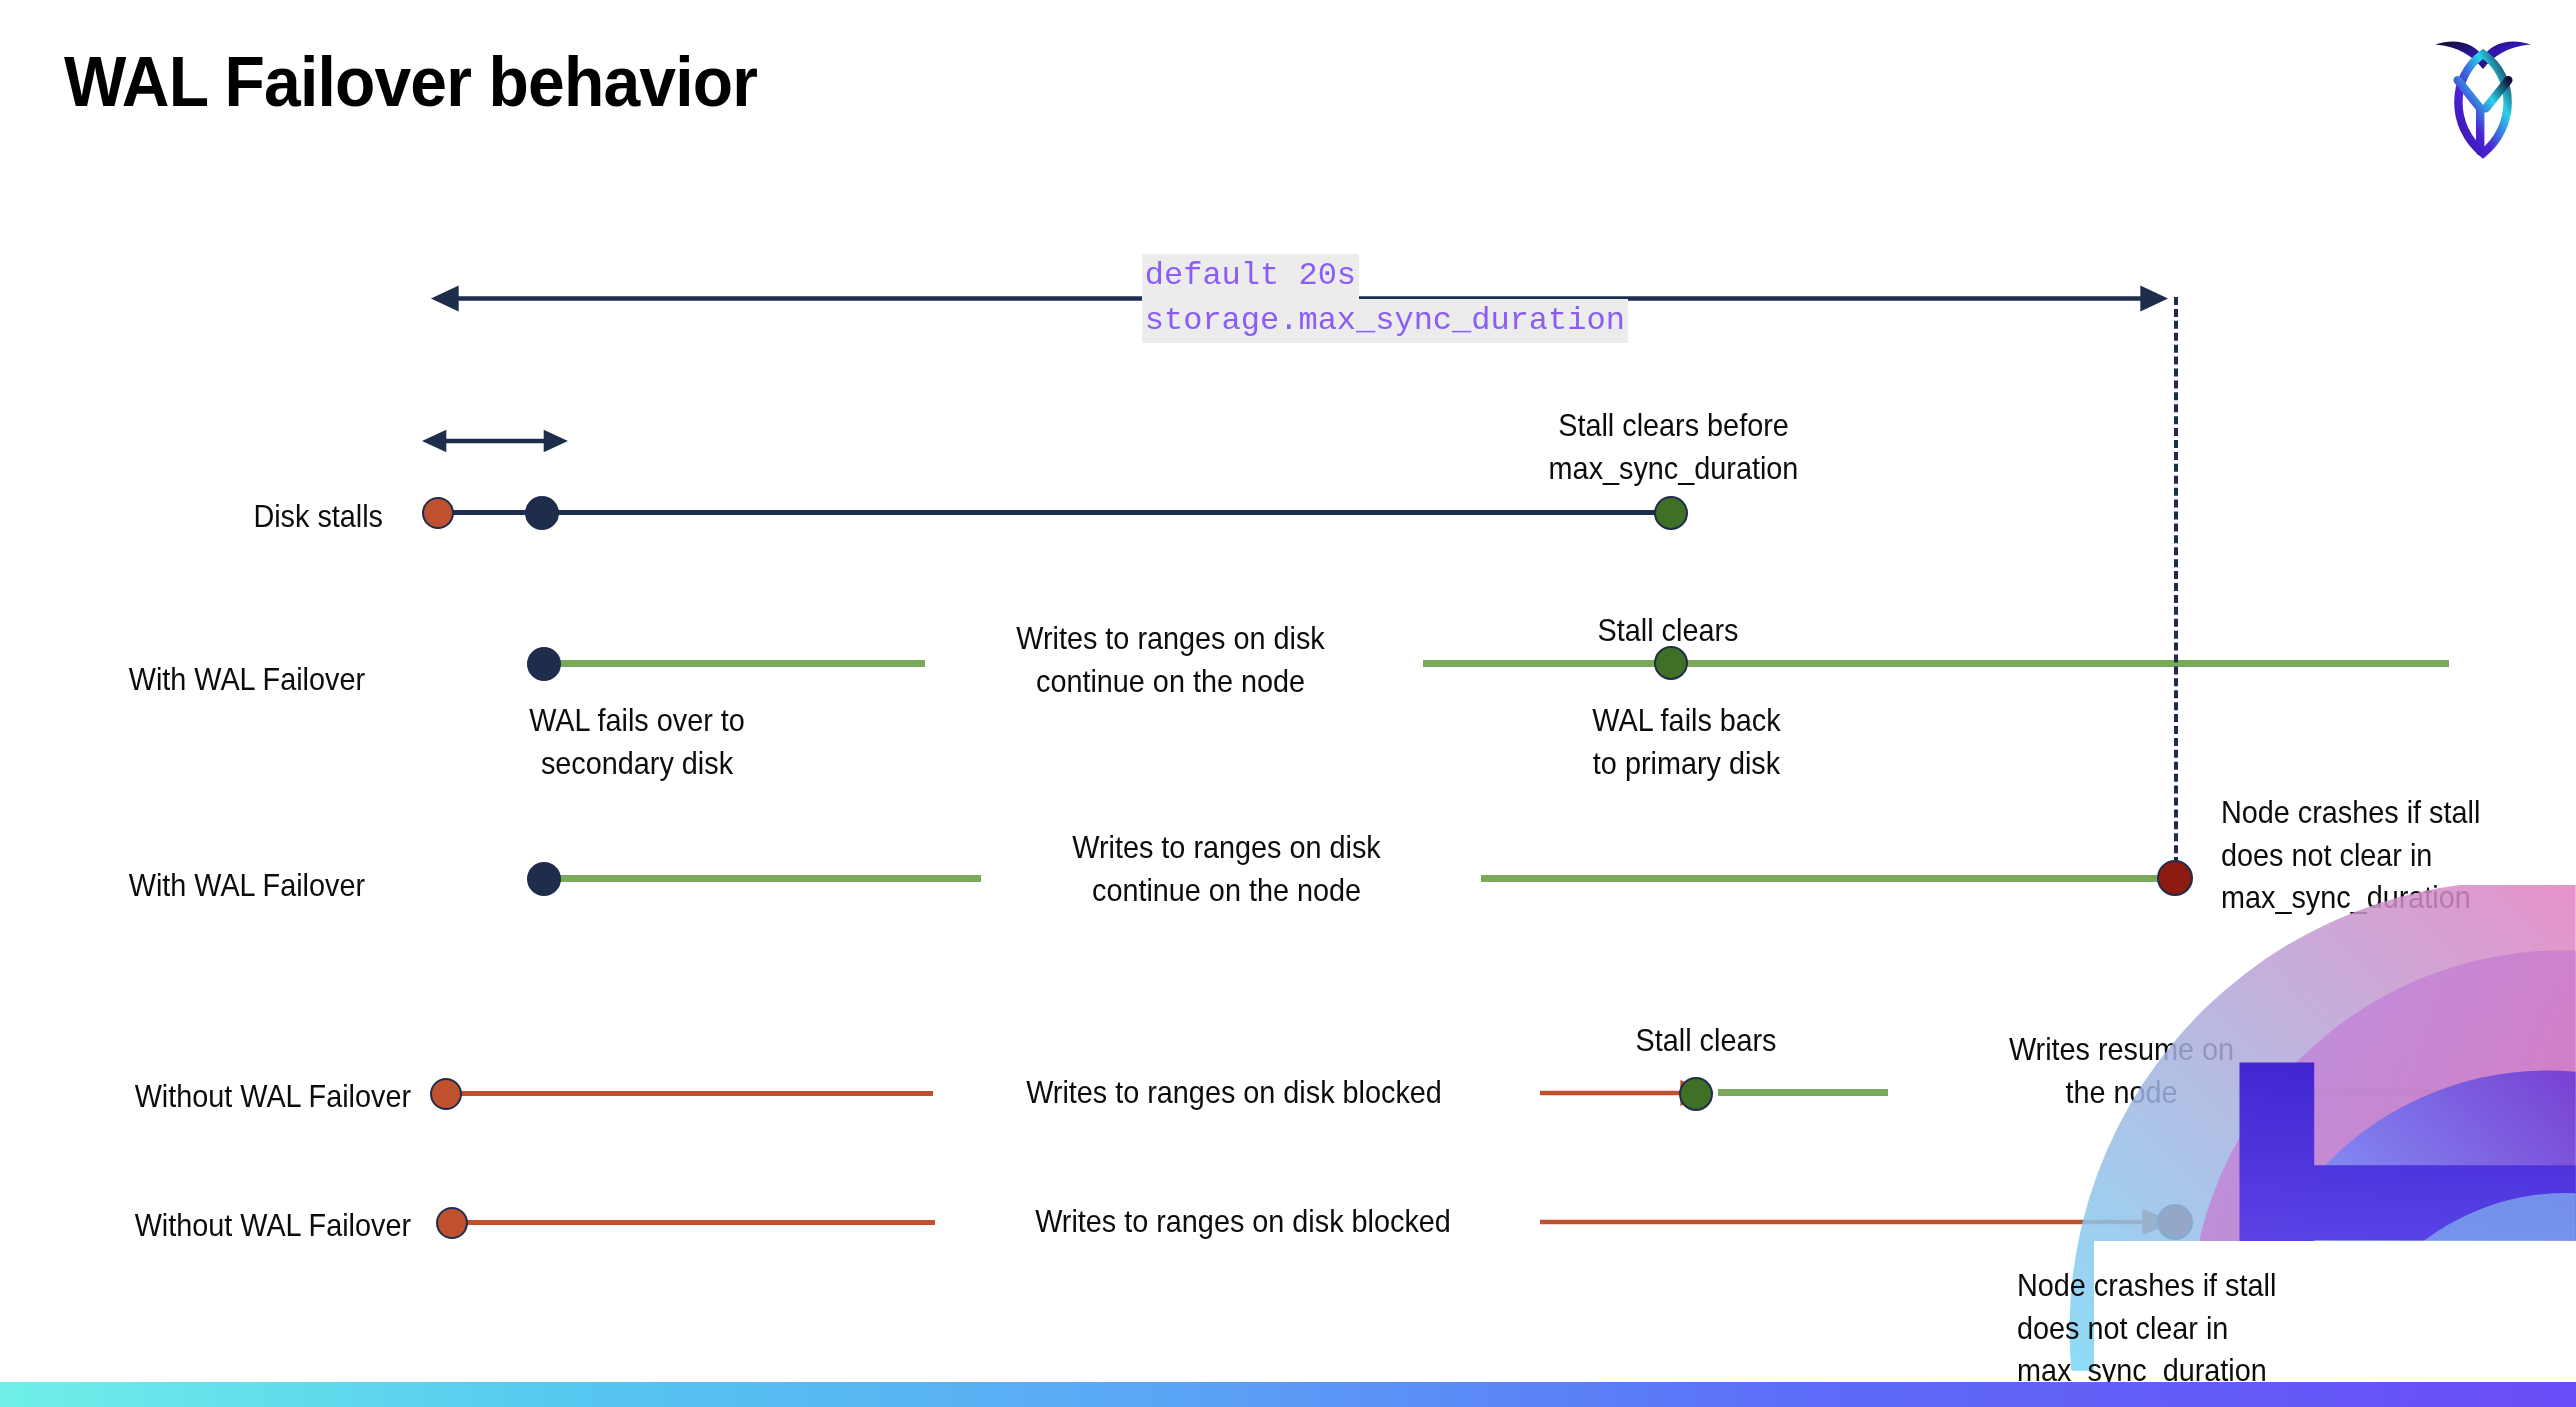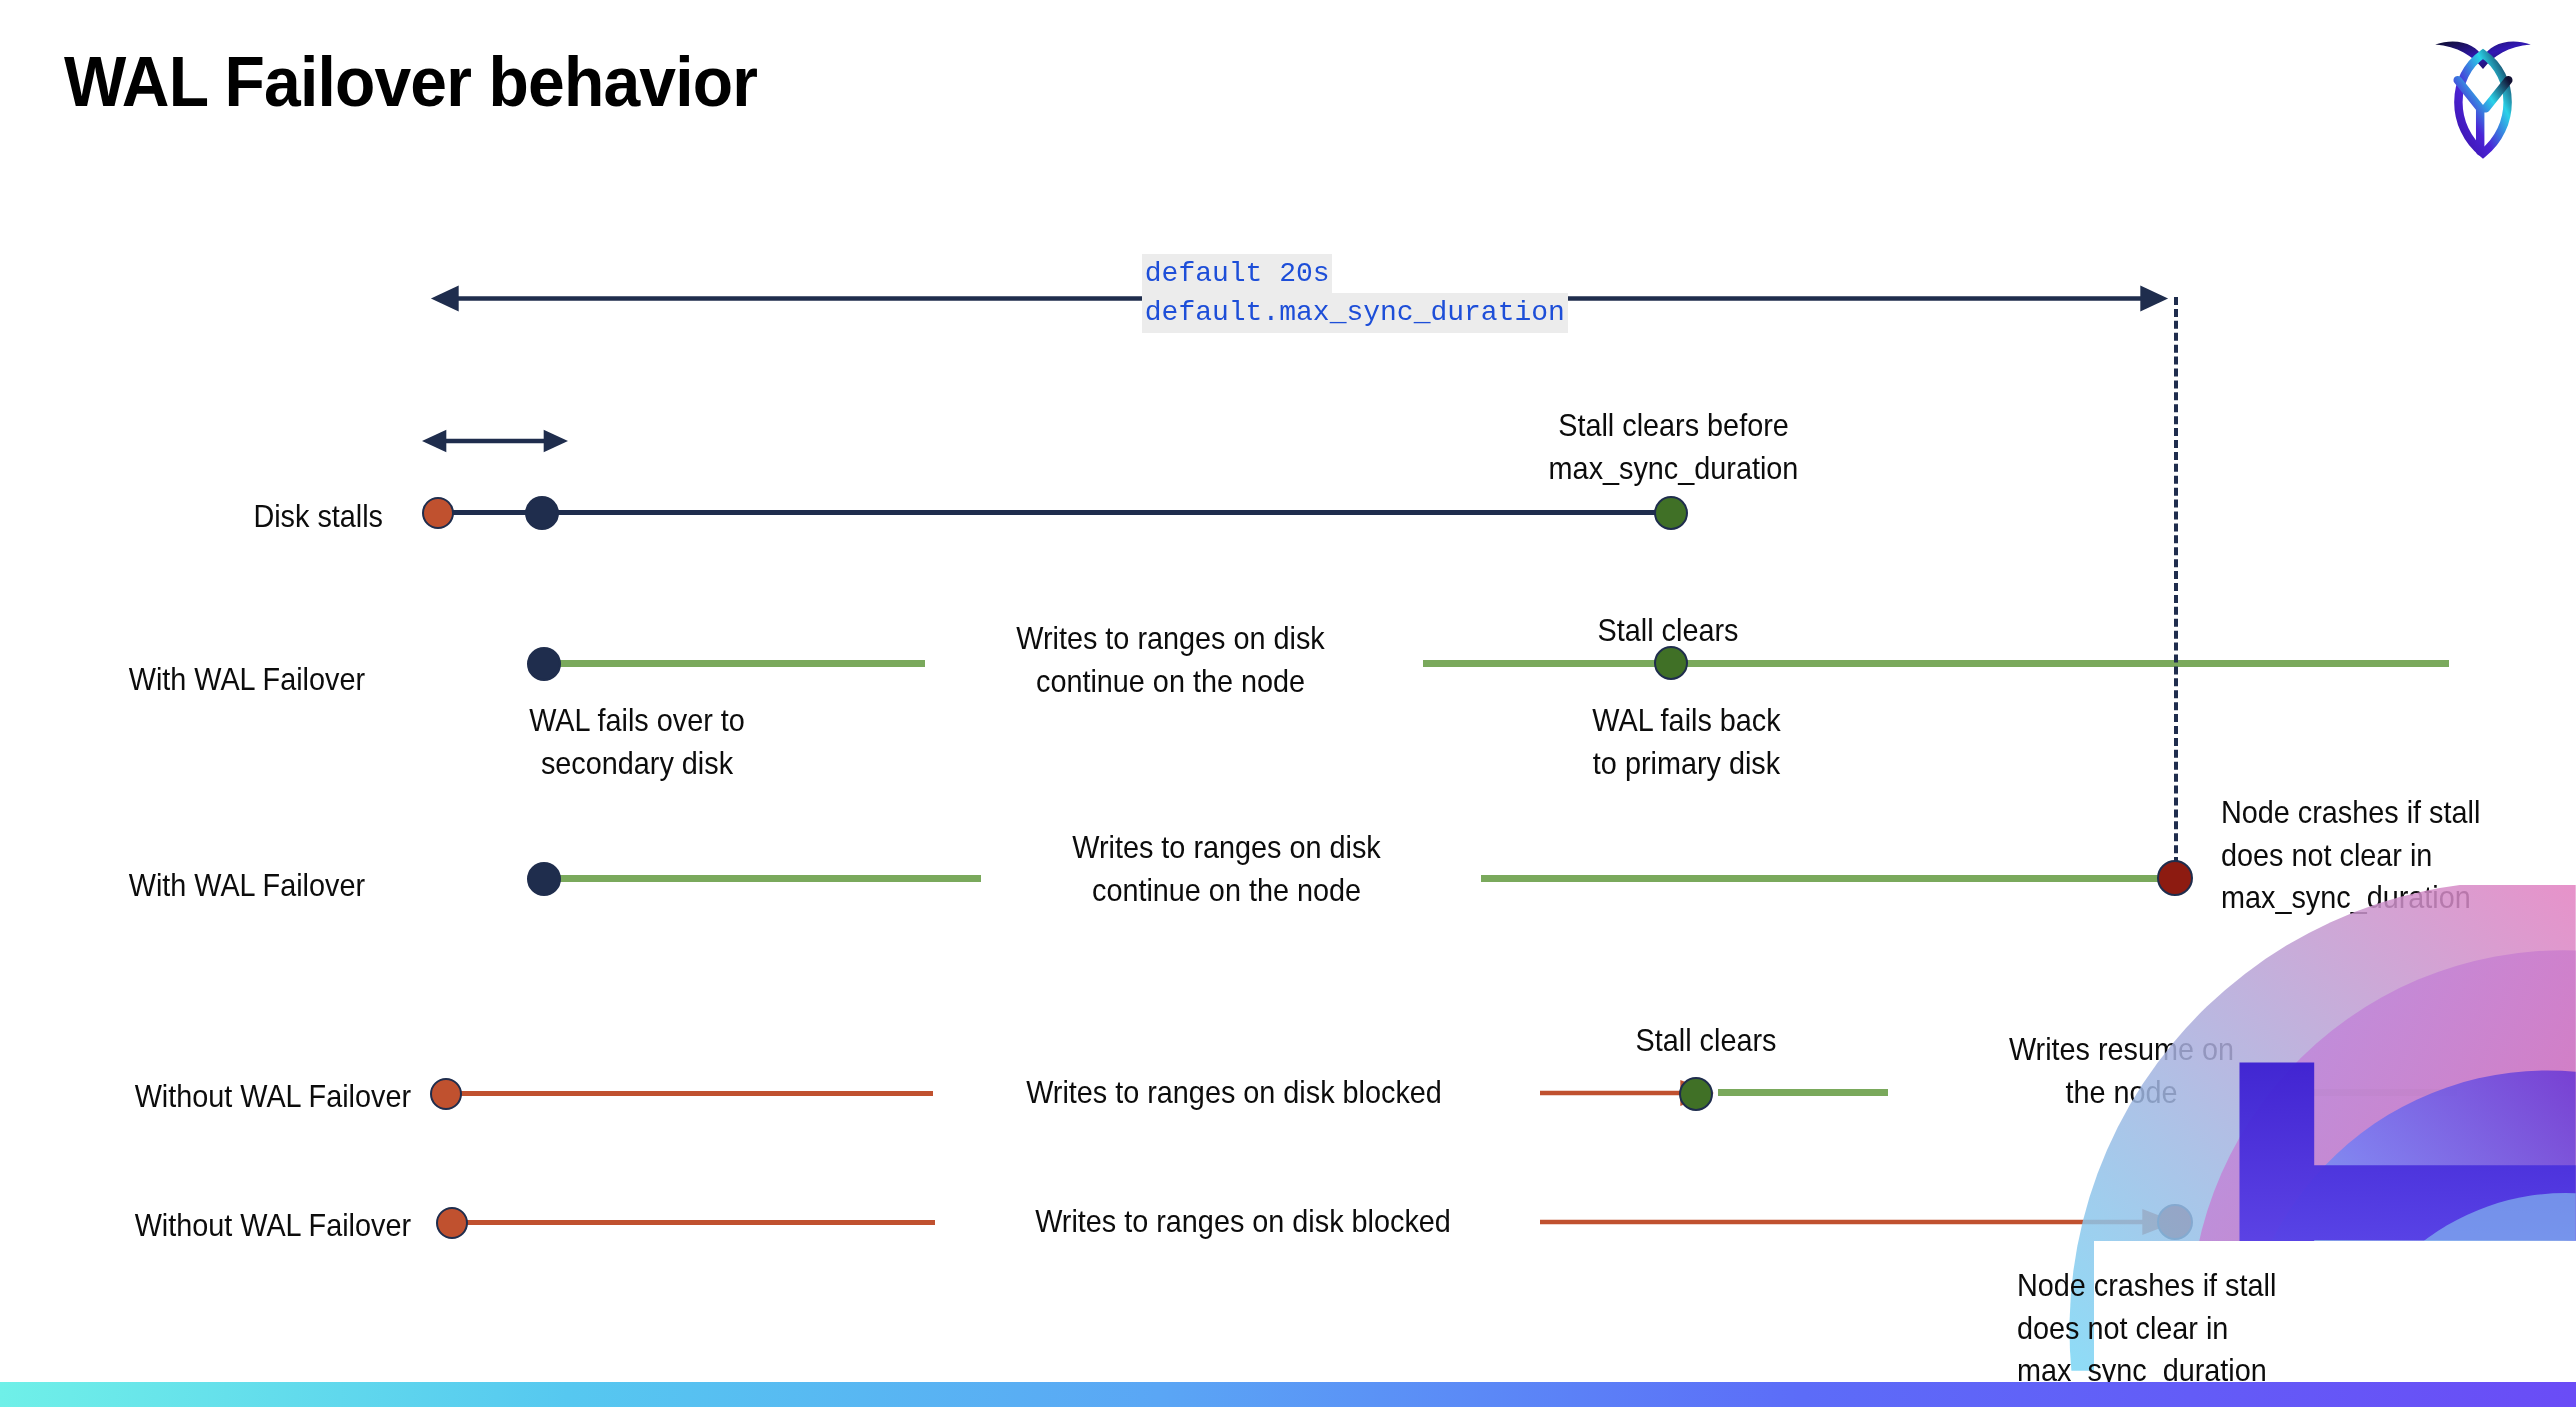--- a/index.html
+++ b/index.html
@@ -13,21 +13,21 @@
     left:64px;top:41px;font-size:71px;font-weight:bold;letter-spacing:-0.9px;
     transform:scaleX(0.93);transform-origin:left top;white-space:nowrap;
   }
 
   
   #brand-logo{right:32px;top:22.4px;width:122px;height:150px;}
 
   
   .code{
     font-family:"Liberation Mono","DejaVu Sans Mono",monospace;
-    font-size:28px;background:#ececec;color:#1d4ed8;display:inline-block;
+    font-size:32px;background:#ececec;color:#8b5cf6;display:inline-block;
     padding:0.9px 2.8px;line-height:1.34;white-space:pre;
   }
 
   
   .lbl{
     font-size:32px;line-height:1.33;color:#0c0c0c;white-space:pre-line;
     transform:scaleX(0.9);transform-origin:left top;
   }
   .lbl.c{transform-origin:center top;text-align:center;}
   .lbl.r{transform-origin:right top;text-align:right;}
@@ -91,21 +91,21 @@
   <div class="abs" style="left:422px;top:280px;width:1755px;height:37px;">
     <svg viewBox="0 0 1878 40" width="1755" height="37">
       <line x1="22" y1="20" x2="1856" y2="20" stroke="#1f2d4d" stroke-width="5"></line>
       <polygon points="0,20 30,6 30,34" fill="#1f2d4d"></polygon>
       <polygon points="1878,20 1848,6 1848,34" fill="#1f2d4d"></polygon>
     </svg>
   </div>
 
   <div class="abs" style="left:1142px;top:254px;">
     <div class="code">default 20s</div><br>
-    <div class="code">default.max_sync_duration</div>
+    <div class="code">storage.max_sync_duration</div>
   </div>
 
 
   <div class="abs" style="left:422px;top:425px;width:146px;height:32px;">
     <svg viewBox="0 0 156 34" width="146" height="32">
       <line x1="18" y1="17" x2="138" y2="17" stroke="#1f2d4d" stroke-width="5"></line>
       <polygon points="0,17 26,5 26,29" fill="#1f2d4d"></polygon>
       <polygon points="156,17 130,5 130,29" fill="#1f2d4d"></polygon>
     </svg>
   </div>

